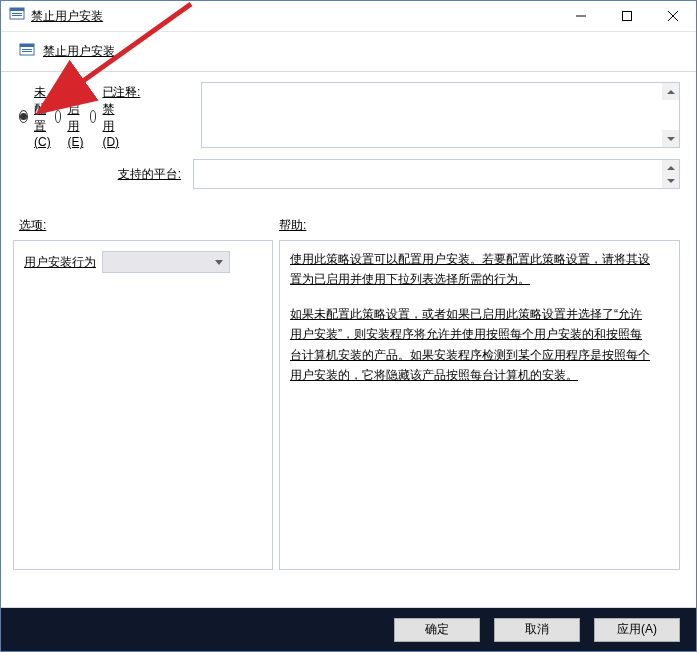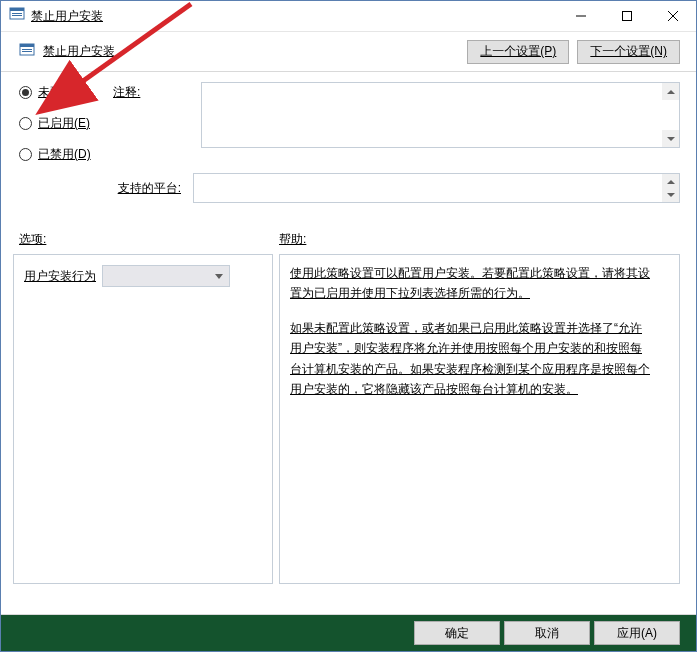--- a/index.html
+++ b/index.html
@@ -30,21 +30,21 @@
   .nav-buttons { display:flex; gap:8px; padding-right:6px; }
   .dlg-btn {
     height:24px; min-width:86px; padding:0 12px; font-size:12px;
     background:#e1e1e1; border:1px solid #adadad; color:#000;
     display:inline-flex; align-items:center; justify-content:center;
   }
   .dlg-btn.wide { min-width:96px; }
 
   .config-area { padding:10px 16px 4px 18px; display:grid;
     grid-template-columns:86px 80px 1fr; column-gap:8px; row-gap:8px; }
-  .radio-col { display:flex; flex-direction:column; gap:14px; padding-top:2px; }
+  .radio-col { display:flex; flex-direction:row; padding-top:2px; }
   .radio-row { display:flex; align-items:center; gap:6px; font-size:12px; cursor:pointer; }
   .radio-dot {
     width:13px; height:13px; border:1px solid #333; border-radius:50%;
     display:inline-flex; align-items:center; justify-content:center; background:#fff;
   }
   .radio-dot.checked::after {
     content:""; width:7px; height:7px; border-radius:50%; background:#333;
   }
   .label-col1 { font-size:12px; color:#000; padding-top:2px; }
   .textarea-box {
@@ -90,23 +90,23 @@
     width:0;height:0;border-left:4px solid transparent;border-right:4px solid transparent;
     border-top:5px solid #5e5e5e;
   }
   .help-pane {
     flex:1; border:1px solid #c5ced8; background:#fff; padding:8px 10px;
     font-size:12px; line-height:1.7; color:#000; overflow:auto;
   }
   .help-pane p { margin:0 16px 14px 0; }
 
   .footer {
-    position:absolute; bottom:0; left:0; right:0; height:37px;
-    display:flex; align-items:center; justify-content:flex-end; gap:4px;
-    padding:0 16px; border-top:1px solid #d9d9d9; background:#14532d;
+    position:absolute; bottom:0; left:0; right:0; height:44px;
+    display:flex; align-items:center; justify-content:flex-end; gap:14px;
+    padding:0 16px; border-top:1px solid #d9d9d9; background:#0f172a;
   }
 
   .arrow-annotation {
     position:absolute; top:0; left:0; pointer-events:none;
   }
 </style>
 </head>
 <body>
 
 <div class="window">
@@ -147,24 +147,20 @@
     <div class="header-left">
       <span class="icon">
         <svg viewBox="0 0 16 16">
             <rect x="1" y="2" width="14" height="11" fill="#fff" stroke="#3a6ea5"></rect>
             <rect x="1" y="2" width="14" height="3" fill="#3a6ea5"></rect>
             <rect x="3" y="7" width="10" height="1" fill="#3a6ea5"></rect>
             <rect x="3" y="9" width="10" height="1" fill="#3a6ea5"></rect>
           </svg>
       </span>
       <span class="header-title">禁止用户安装</span>
-    </div>
-    <div class="nav-buttons">
-      <button class="dlg-btn wide">上一个设置(P)</button>
-      <button class="dlg-btn wide">下一个设置(N)</button>
     </div>
   </div>
 
   <div class="config-area">
     <div class="radio-col">
       <label class="radio-row">
         <span class="radio-dot checked"></span>
         <span>未配置(C)</span>
       </label>
       <label class="radio-row">

